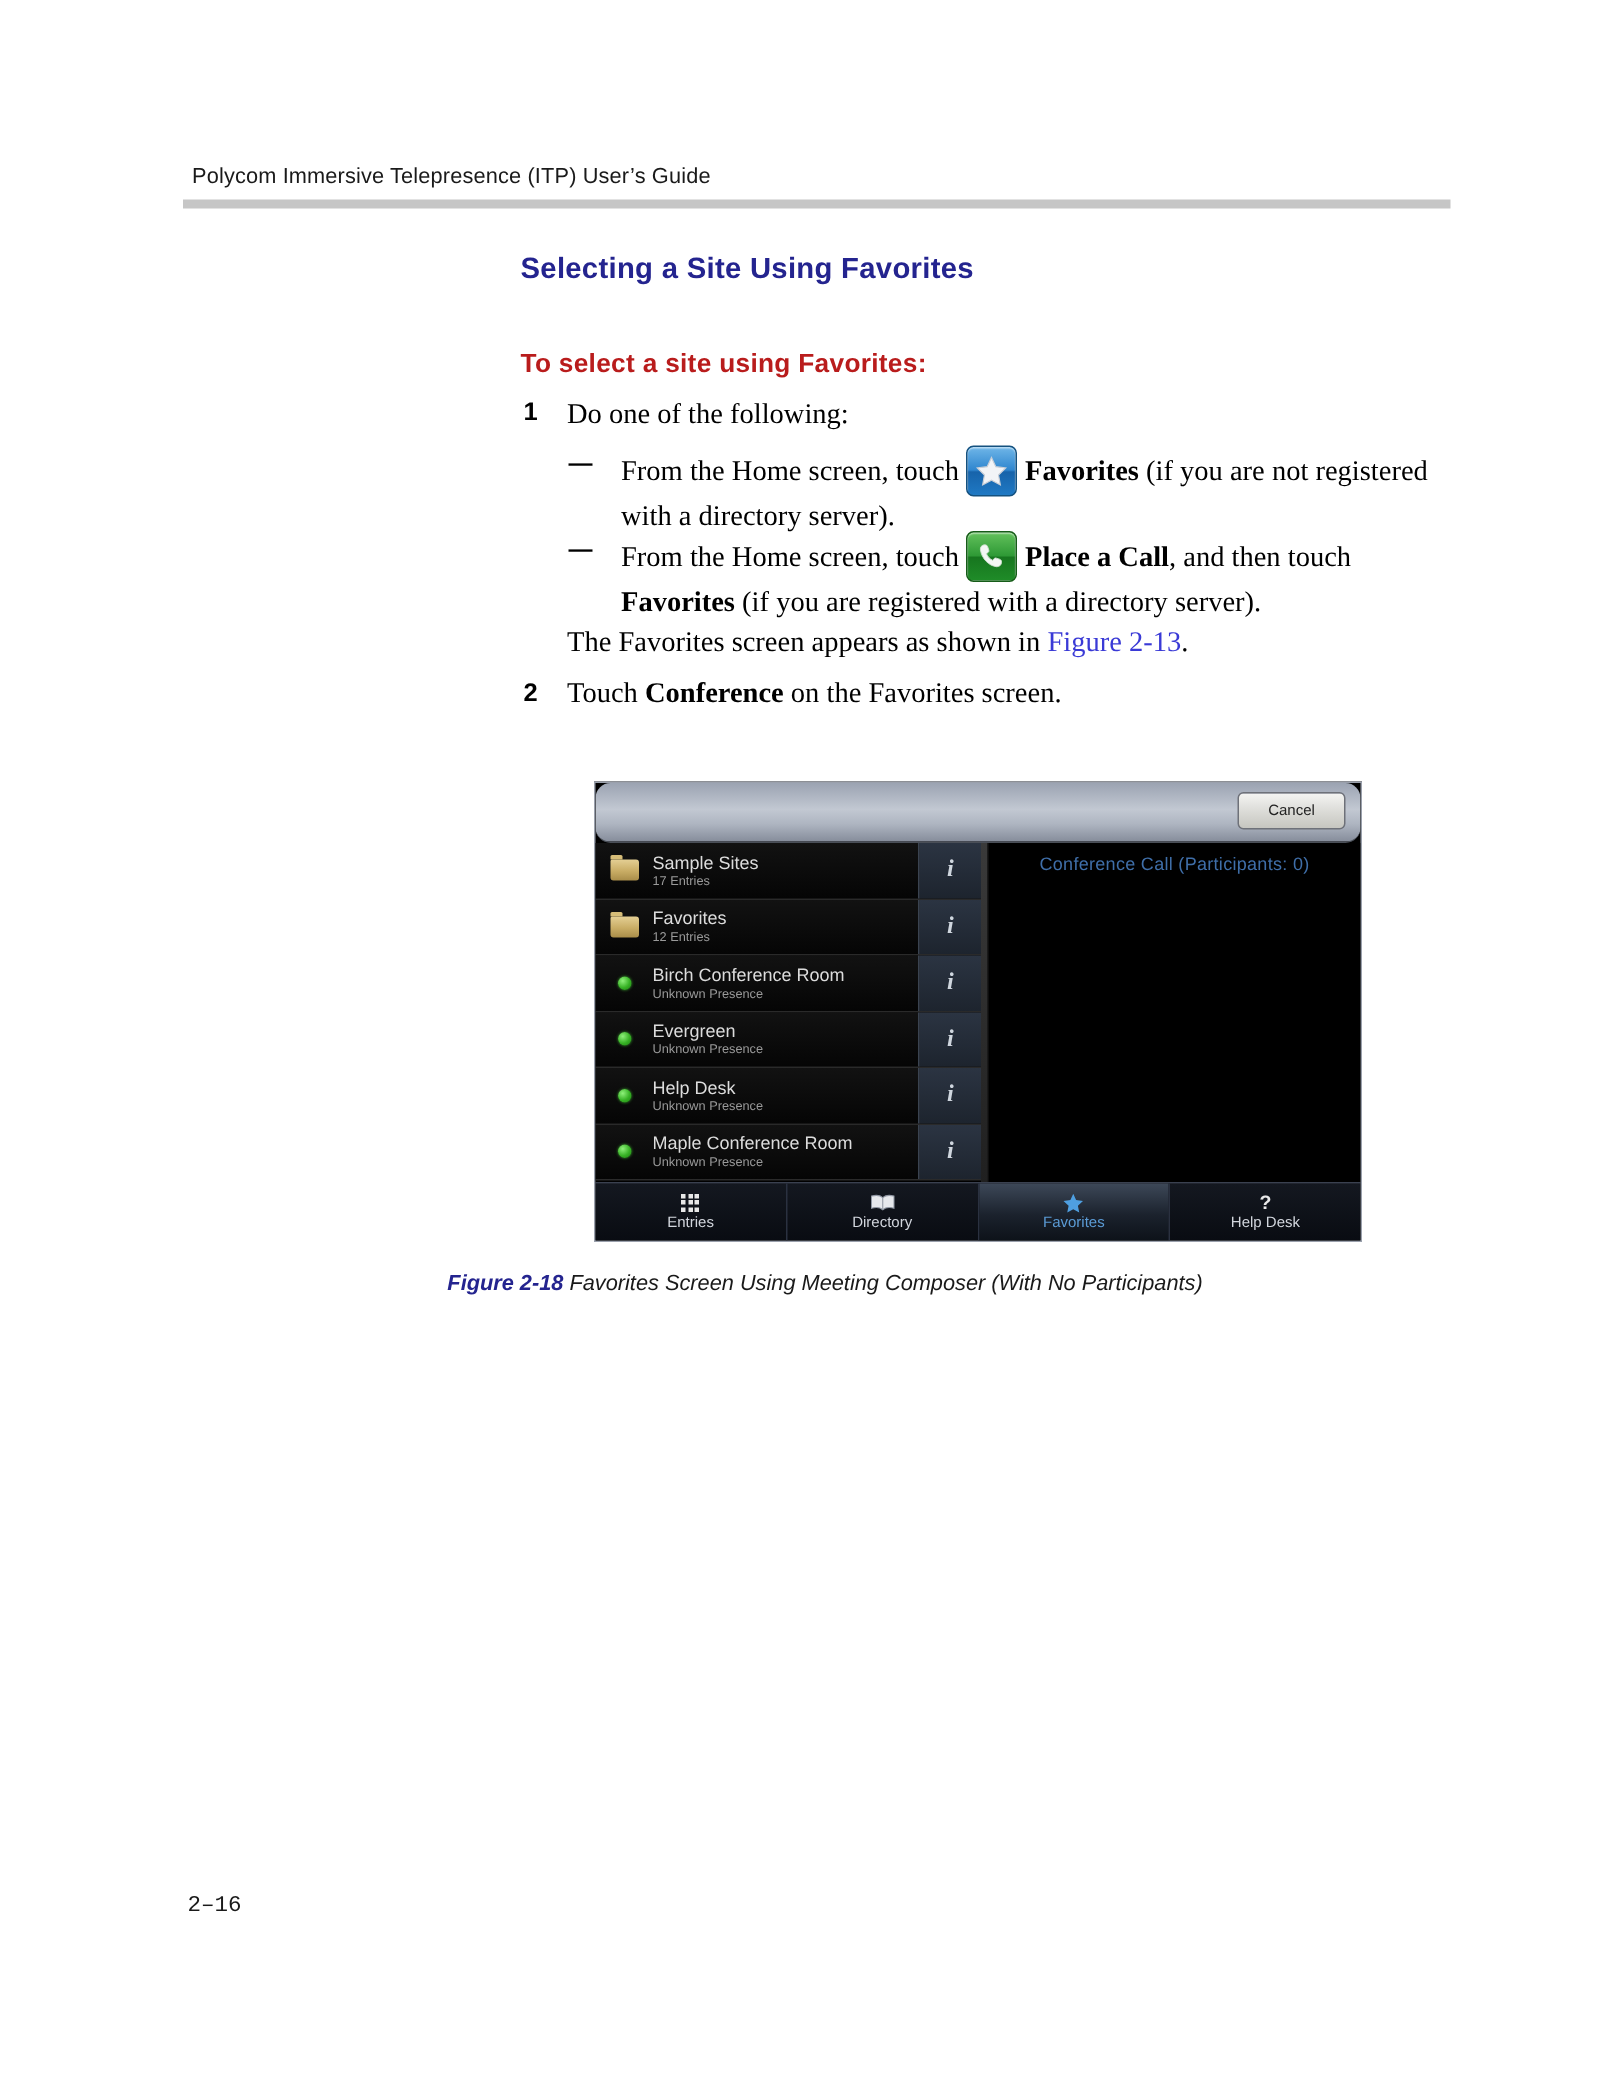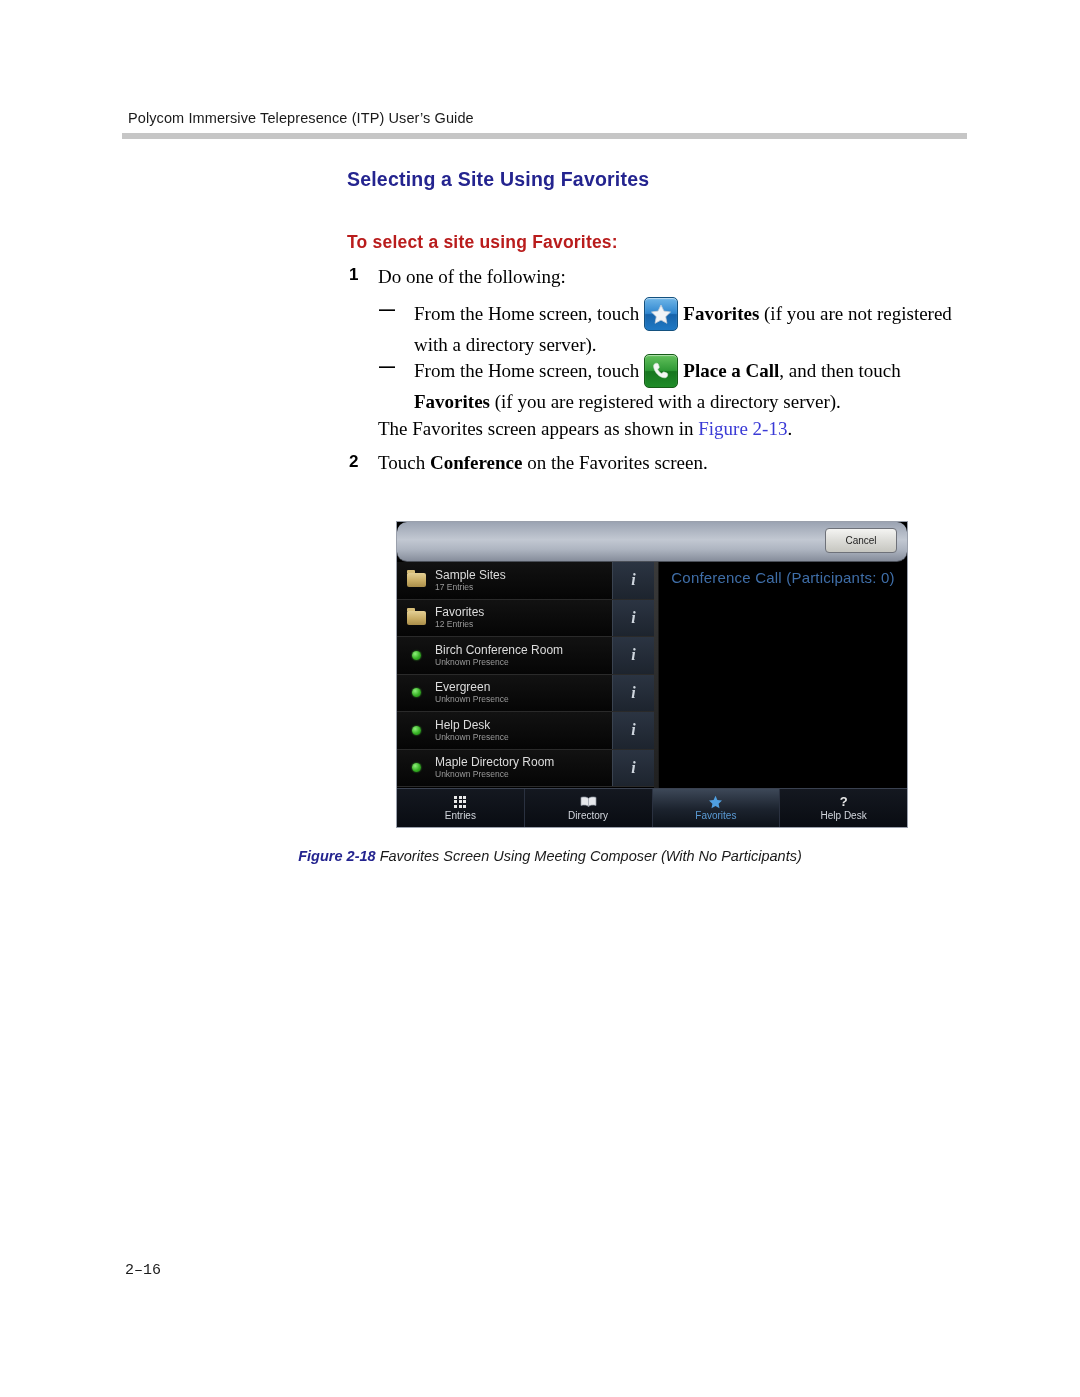--- a/index.html
+++ b/index.html
@@ -192,21 +192,21 @@
     flex: 1;
     background: #000;
     position: relative;
     border-left: 1px solid #1a1a1a;
   }
   .detail-title {
     position: absolute;
     top: 7px; left: 0; right: 0;
     text-align: center;
     font-family: "Liberation Sans", sans-serif;
-    font-size: 15px;
+    font-size: 12px;
     color: #3f6ea8;
     letter-spacing: .2px;
   }
 
   .dev-tabbar {
     height: 39px;
     display: flex;
     border-top: 1px solid #3a4150;
     background: linear-gradient(180deg,#141820 0%,#090c12 100%);
   }
@@ -373,21 +373,21 @@
             <div class="row-sub">Unknown Presence</div>
           </div>
           <div class="info-col-cell">i</div>
         </div>
 
         <div class="row">
           <div class="row-marker">
               <span class="dot-ico"></span>
             </div>
           <div class="row-text">
-            <div class="row-title">Maple Directory Room</div>
+            <div class="row-title">Maple Conference Room</div>
             <div class="row-sub">Unknown Presence</div>
           </div>
           <div class="info-col-cell">i</div>
         </div>
 
       </div>
 
       <div class="scroll-strip"></div>
 
       <div class="detail-col">

